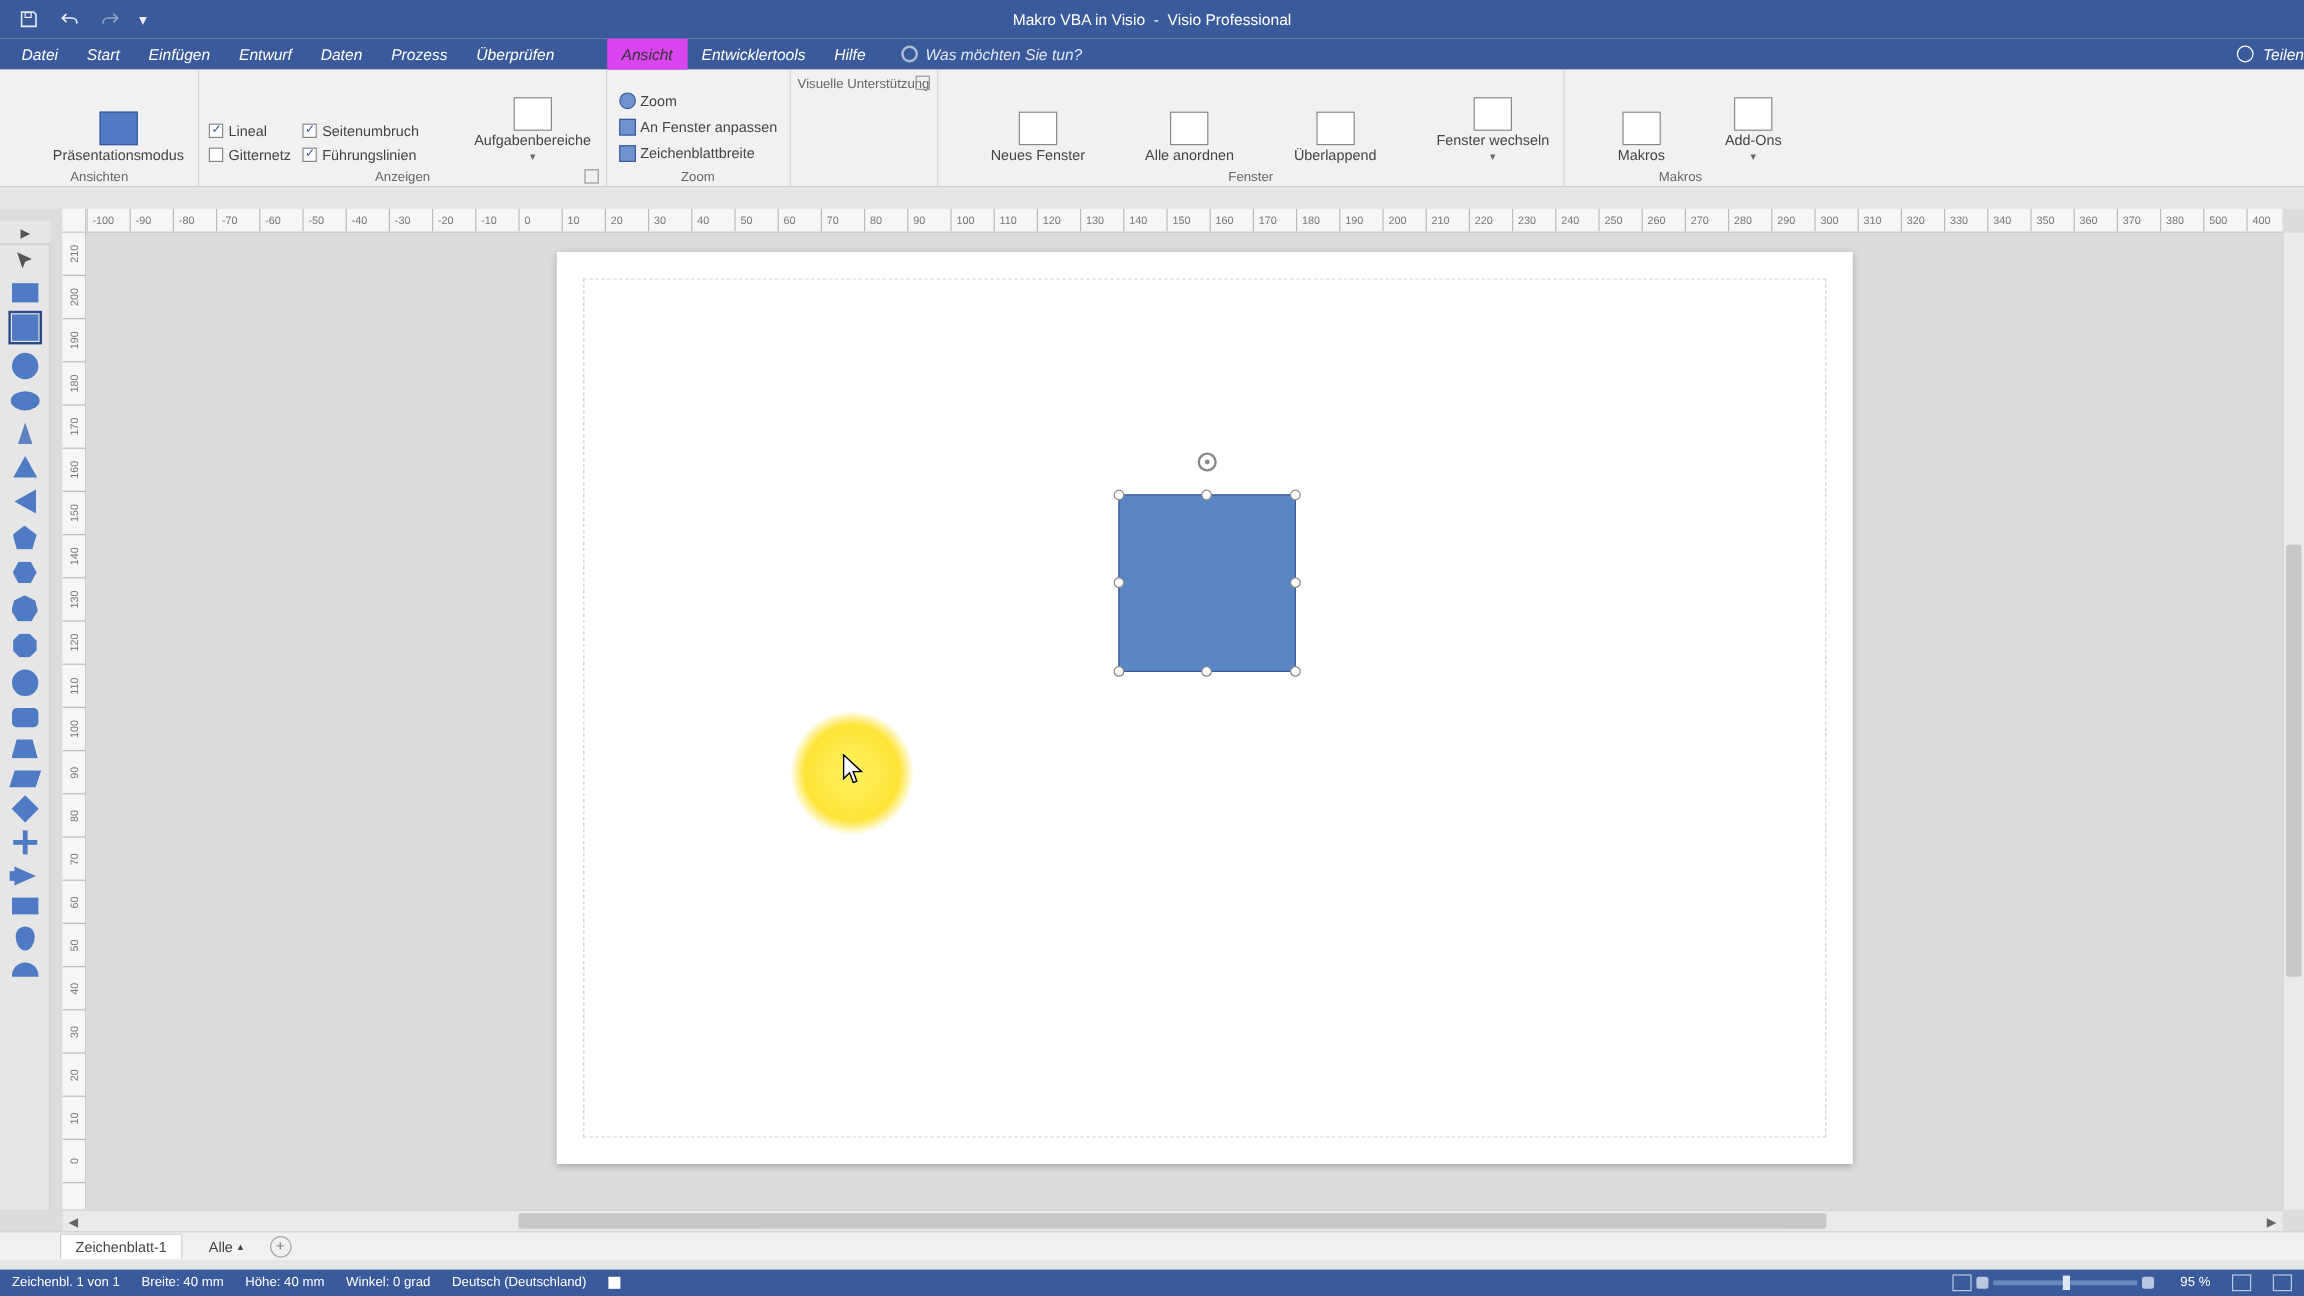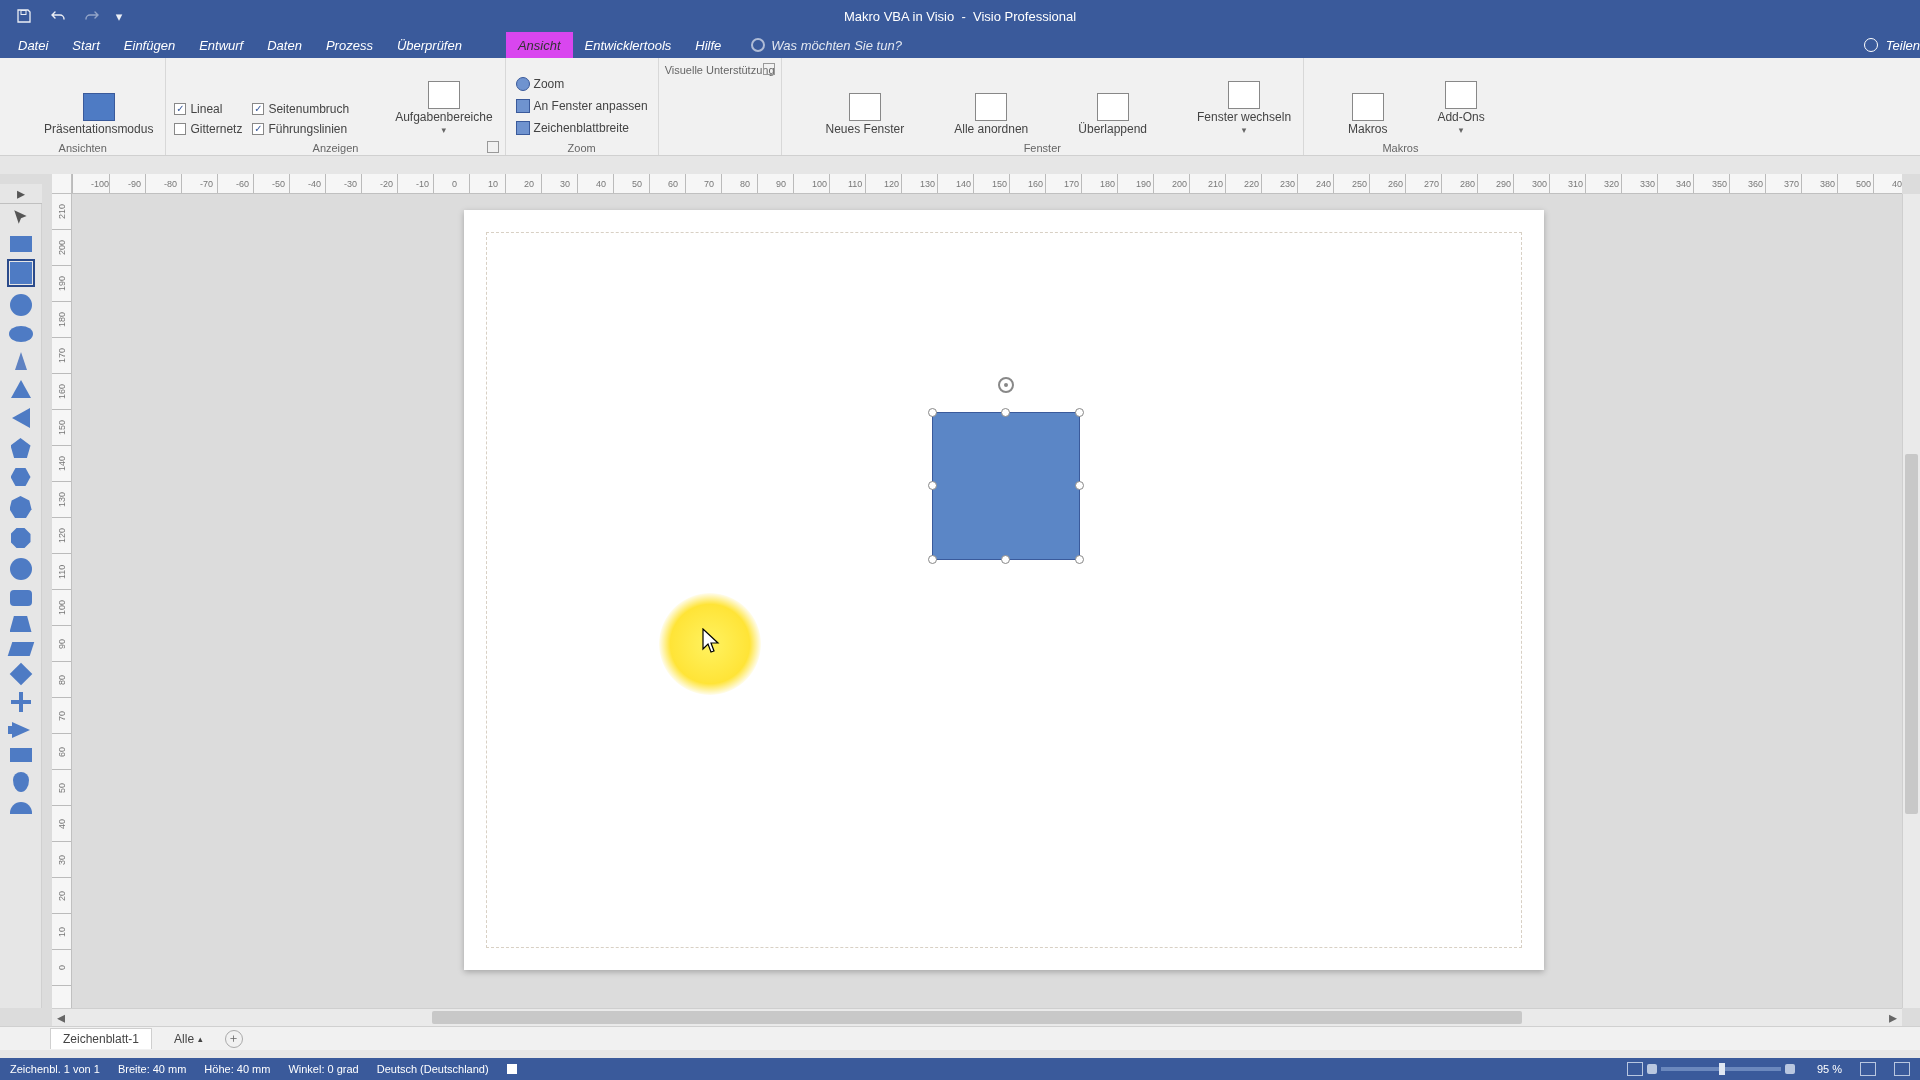--- a/index.html
+++ b/index.html
@@ -66,21 +66,21 @@
 .check-row { display: flex; align-items: center; gap: 4px; cursor: pointer; }
 .chk { width: 12px; height: 12px; border: 1px solid #888; display: inline-flex; align-items: center; justify-content: center; background: #fff; }
 .chk.checked::after { content: "✓"; font-size: 10px; color: #3a5a9b; line-height: 1; }
 .small-row { display: flex; align-items: center; gap: 4px; font-size: 12px; cursor: pointer; padding: 1px 2px; }
 .small-ic { width: 14px; height: 14px; background: #6f93cf; border: 1px solid #3a5a9b; }
 
 
 .workspace { position: absolute; top: 156px; left: 0; right: 0; bottom: 30px; background: #dcdcdc; }
 .panel-toggle { position: absolute; left: 0; top: 28px; width: 42px; height: 20px; display: flex; align-items: center; justify-content: center; cursor: pointer; color: #555; background:#e6e6e6; border-bottom:1px solid #c0c0c0;}
 .h-ruler { position: absolute; left: 72px; right: 18px; top: 18px; height: 20px; background: #f6f6f6; border-bottom: 1px solid #c0c0c0; display: flex; font-size: 9px; color: #777; overflow: hidden; }
-.h-tick { flex: 0 0 36px; border-left: 1px solid #bbb; text-align: left; padding-left: 18px; line-height: 20px; }
+.h-tick { flex: 0 0 36px; border-left: 1px solid #bbb; text-align: left; padding-left: 4px; line-height: 20px; }
 .v-ruler { position: absolute; left: 52px; top: 38px; bottom: 42px; width: 20px; background: #f6f6f6; border-right: 1px solid #c0c0c0; display: flex; flex-direction: column; font-size: 9px; color: #777; overflow: hidden; }
 .v-tick { flex: 0 0 36px; border-top: 1px solid #bbb; text-align: center; writing-mode: vertical-rl; transform: rotate(180deg); line-height: 20px; }
 .ruler-corner { position: absolute; left:52px; top:18px; width:20px; height:20px; background:#f6f6f6; border-right:1px solid #c0c0c0; border-bottom:1px solid #c0c0c0; font-size:8px; color:#888; display:flex; align-items:flex-end; justify-content:flex-end; padding:1px;}
 .top-strip { position:absolute; left:0; right:0; top:0; height:18px; background:#e6e6e6;}
 
 
 .shape-palette { position: absolute; left: 0; top: 48px; bottom: 42px; width: 42px; background: #e6e6e6; display: flex; flex-direction: column; align-items: center; padding-top: 4px; gap: 10px; border-right:1px solid #d0d0d0;}
 .pal-item { width: 22px; height: 22px; background: #4e7bc4; cursor: pointer; }
 .pal-item.selected { outline: 2px solid #2a4a8b; outline-offset: 1px; background:#4e7bc4;}
 .pal-pointer { width: 0; height: 0; background:none; border-left: 6px solid transparent; border-right: 6px solid transparent; border-bottom: 18px solid #5f82c2; cursor:pointer;}

